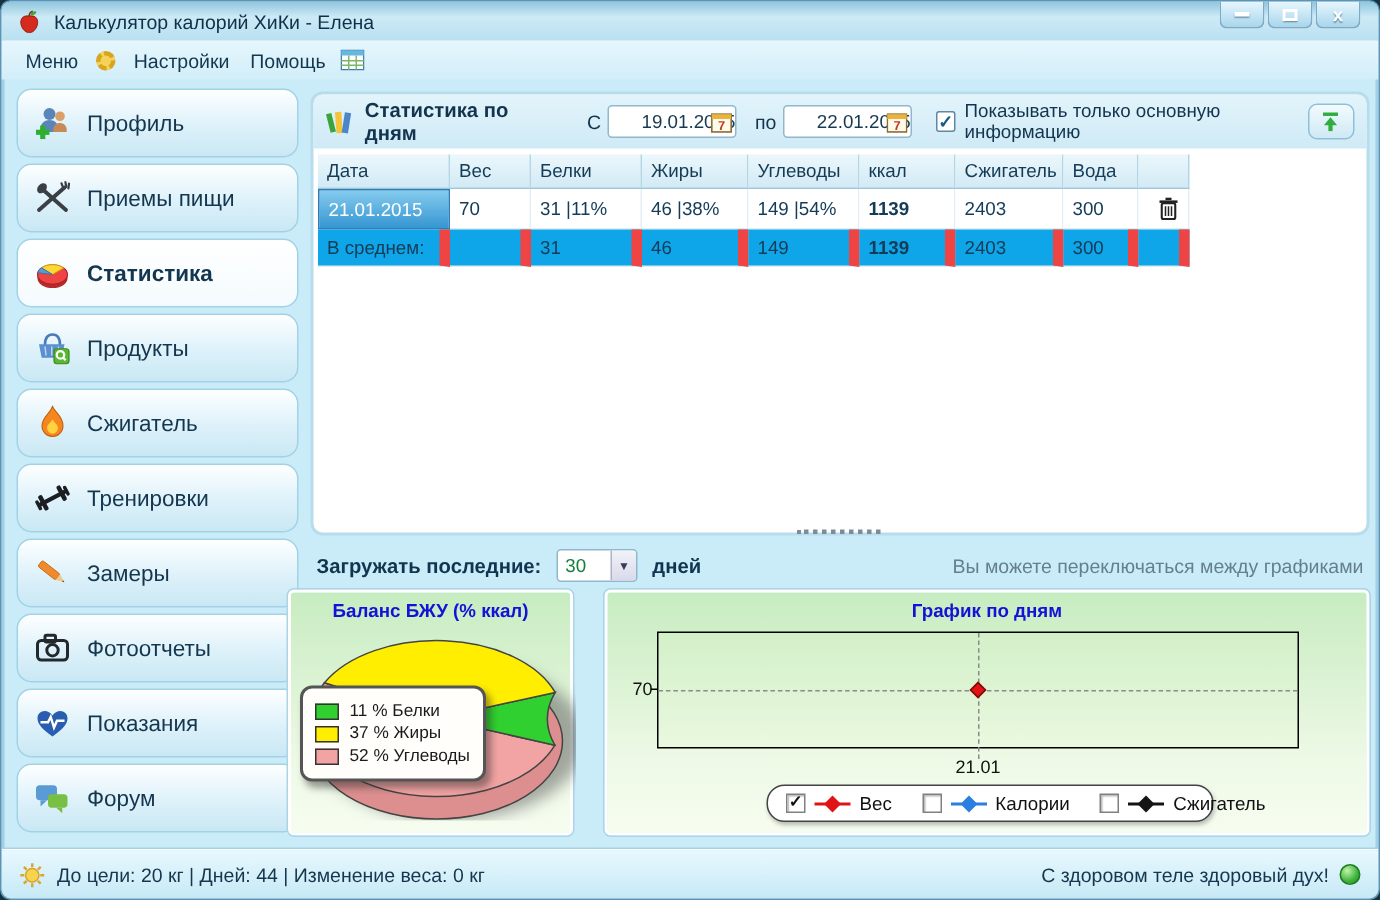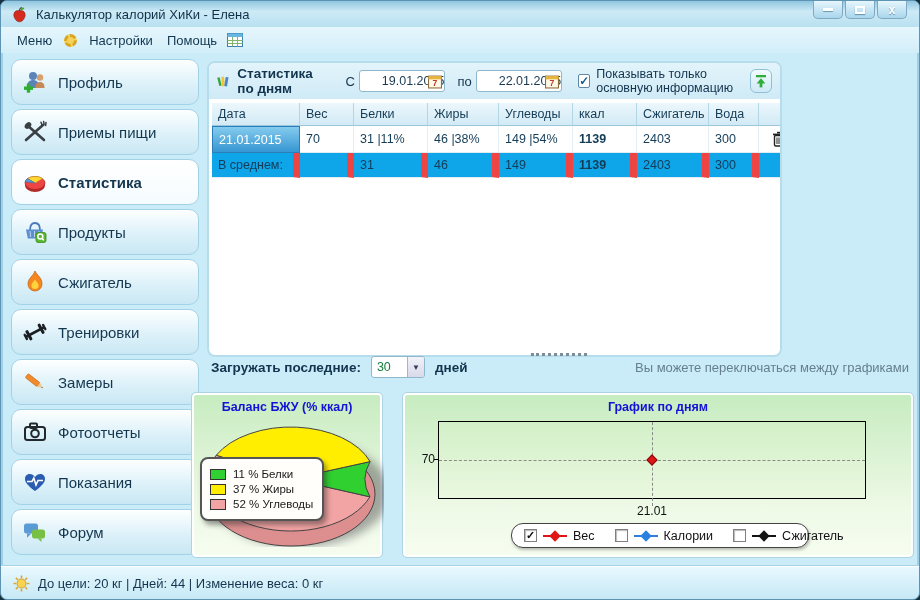--- a/index.html
+++ b/index.html
@@ -35,21 +35,21 @@
   
   .sidebar { position:absolute; left:10px; top:6px; width:190px; }
   .side-item { width:188px; height:46px; margin-bottom:4px; border-radius:10px;
     border:1px solid #a3d2e6; background:linear-gradient(180deg,#fdffff,#ddf1fa 55%,#c9e8f4);
     box-shadow:inset 0 1px 0 #ffffff; display:flex; align-items:center; gap:10px;
     padding-left:10px; font-size:15px; color:#14374f; cursor:pointer; }
   .side-item.active { background:linear-gradient(180deg,#ffffff,#f4fbfe); font-weight:bold; }
   .icon26 { width:26px; height:26px; flex:0 0 26px; }
 
   
-  .stats-panel { position:absolute; left:206px; top:8px; width:575px; height:296px;
+  .stats-panel { position:absolute; left:206px; top:8px; width:706px; height:296px;
     background:#ffffff; border:2px solid #b7dcec; border-radius:8px; overflow:hidden; }
   .stats-header { height:36px; background:linear-gradient(180deg,#e3f4fb,#cfeaf6);
     display:flex; align-items:center; padding:0 8px; font-size:13px; color:#12344e; }
   .stats-title { font-weight:bold; font-size:13.5px; margin:0 26px 0 8px; }
   .date-box { position:relative; width:88px; height:22px; background:#fff; border:1px solid #8fb8cc;
     border-radius:3px; font-size:12.5px; color:#1a3a52; display:flex; align-items:center;
     padding-left:22px; margin:0 4px; }
   .cal-btn { position:absolute; right:2px; top:3px; width:14px; height:15px; cursor:pointer; }
   .chk { width:14px; height:14px; background:#fff; border:1px solid #5f88a3; border-radius:2px;
     margin:0 6px 0 12px; display:flex; align-items:center; justify-content:center;
@@ -71,21 +71,21 @@
     border:1px solid #2a7fb8; }
   .cell.b { font-weight:bold; }
   .yrow { height:25px; background:#0ea5e9; border-right:7px solid #ef4444; }
   .trash { cursor:pointer; display:flex; align-items:center; justify-content:center; }
 
   
   .splitter { position:absolute; left:530px; top:300px; width:56px; height:6px;
     border-top:3px dotted #7c8d99; cursor:row-resize; }
 
   
-  .load-row { position:absolute; left:206px; top:300px; width:706px; height:28px;
+  .load-row { position:absolute; left:206px; top:310px; width:706px; height:28px;
     display:flex; align-items:center; font-size:13.5px; color:#12344e; }
   .load-label { font-weight:bold; margin-left:4px; }
   .dropdown { display:flex; width:54px; height:22px; border:1px solid #8fb8cc; border-radius:3px;
     background:#fff; margin:0 10px; overflow:hidden; cursor:pointer; }
   .dd-value { flex:1; font-size:12.5px; color:#15803d; display:flex; align-items:center; padding-left:5px; }
   .dd-btn { width:17px; background:linear-gradient(180deg,#f2f2fa,#d9d9ea); border-left:1px solid #aab4c4;
     display:flex; align-items:center; justify-content:center; font-size:8px; color:#333c55; }
   .days-label { font-weight:bold; }
   .hint { margin-left:auto; margin-right:4px; font-size:13px; color:#657f8e; }
 
@@ -469,15 +469,19 @@
         <line x1="0.5" y1="8" x2="3" y2="8"></line>
           <line x1="13" y1="8" x2="15.5" y2="8"></line>
         <line x1="2.7" y1="2.7" x2="4.5" y2="4.5"></line>
           <line x1="11.5" y1="11.5" x2="13.3" y2="13.3"></line>
         <line x1="2.7" y1="13.3" x2="4.5" y2="11.5"></line>
           <line x1="11.5" y1="4.5" x2="13.3" y2="2.7"></line>
       </g>
       <circle cx="8" cy="8" r="4.2" fill="#f7d34f" stroke="#d9a62e"></circle>
     </svg>
     <span>До цели: 20 кг | Дней: 44 | Изменение веса: 0 кг</span>
+    <div class="status-right">
+      <span>С здоровом теле здоровый дух!</span>
+      <span class="green-ball"></span>
+    </div>
   </div>
 
 </div>
 
 </body></html>

